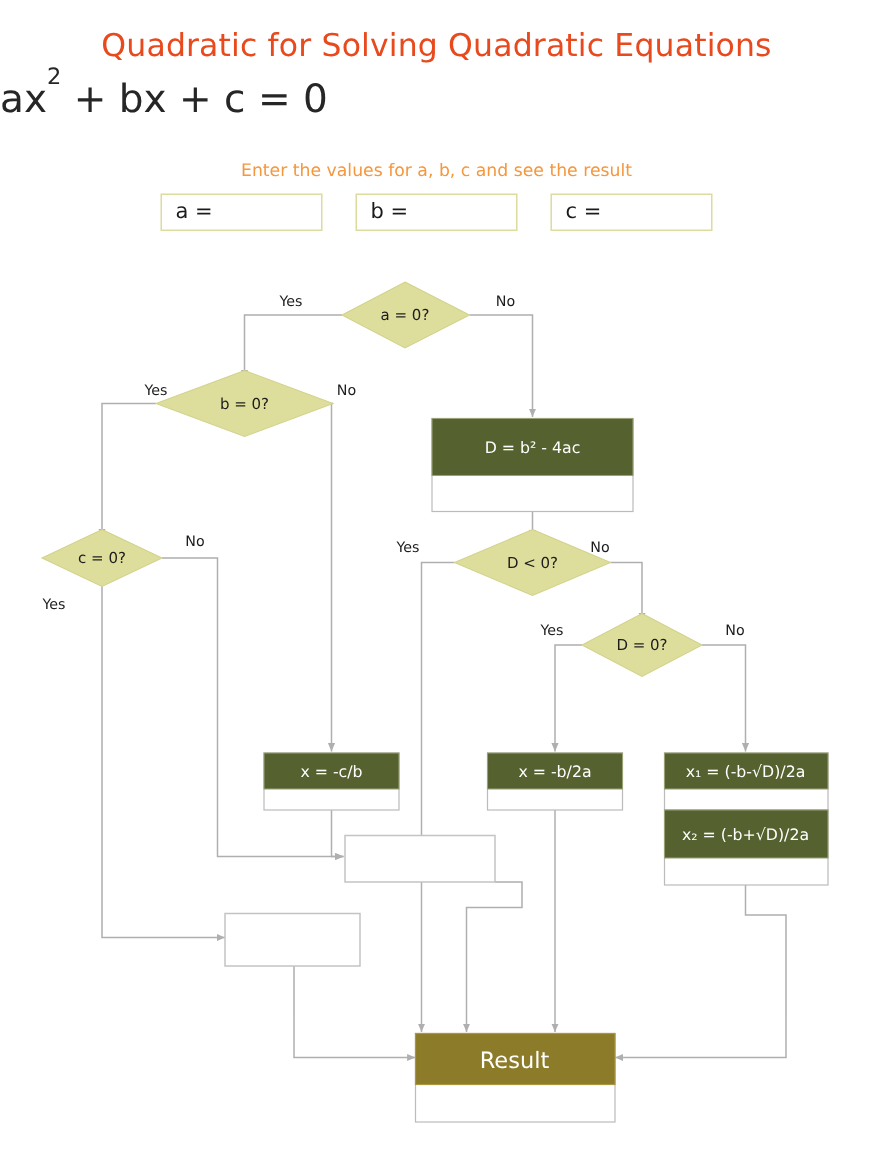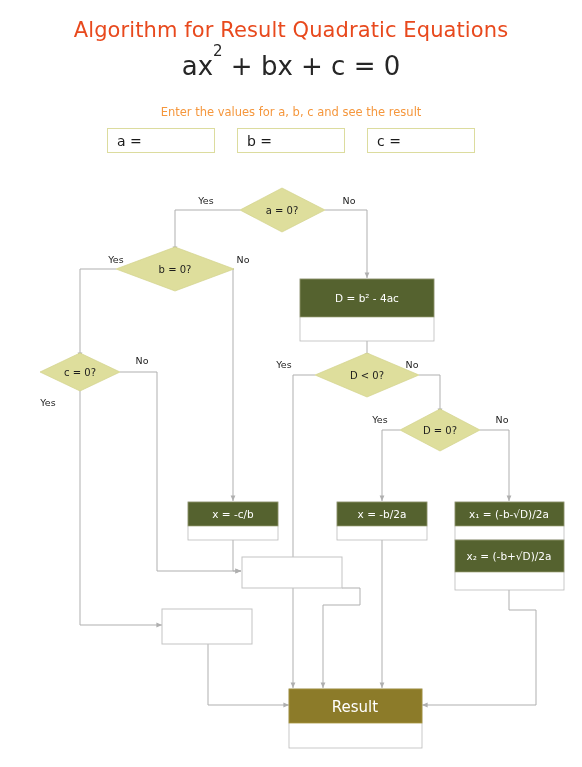--- a/index.html
+++ b/index.html
@@ -13,21 +13,20 @@
   #page-title{
     text-align:center;
     color:#E8491D;
     font-size:21px;
     font-weight:400;
     letter-spacing:.1px;
     margin:18px 0 0 0;
     font-family:"DejaVu Sans", sans-serif;
   }
   #formula{
-    text-align:center;
     color:#262626;
     font-size:26px;
     margin:9px 0 0 0;
     font-family:"DejaVu Sans", sans-serif;
   }
   #formula sup{font-size:15px;top:-.62em;position:relative;}
   #subtitle{
     text-align:center;
     color:#F5973D;
     font-size:11.5px;
@@ -50,37 +49,37 @@
     font-size:14px;color:#1b1b1b;
     padding-left:9px;
     user-select:none;
   }
   .input-field{
     border:0;outline:0;background:transparent;
     font-family:"DejaVu Sans", sans-serif;
     font-size:13px;color:#1b1b1b;
     width:56px;height:20px;padding:0 4px;
   }
-  #chart-wrap{position:absolute;left:0;top:168px;width:548px;height:599px;padding-left:12px;}
+  #chart-wrap{position:absolute;left:0;top:168px;width:548px;height:599px;}
   svg{display:block;}
   .edge{stroke:#AFAFAF;stroke-width:1;fill:none;}
   .lbl{font-family:"DejaVu Sans",sans-serif;font-size:9.5px;fill:#1d1d1d;}
   .dectxt{font-family:"DejaVu Sans",sans-serif;font-size:10px;fill:#1d1d1d;}
   .boxtxt{font-family:"DejaVu Sans",sans-serif;font-size:10.5px;fill:#ffffff;}
   .restxt{font-family:"DejaVu Sans",sans-serif;font-size:15px;fill:#ffffff;}
   .diamond{fill:#DEDE9C;stroke:#D2D28C;stroke-width:.7;}
   .grnhead{fill:#55622F;stroke:#9AA076;stroke-width:.7;}
   .whitebody{fill:#ffffff;stroke:#BBBBBB;stroke-width:.8;}
   .emptybox{fill:#ffffff;stroke:#C3C3C3;stroke-width:1;}
   .reshead{fill:#8C7B29;stroke:#A8973F;stroke-width:.8;}
 </style>
 </head>
 <body>
 
-<h1 id="page-title">Algorithm for Result Quadratic Equations</h1>
+<h1 id="page-title">Quadratic for Solving Quadratic Equations</h1>
 
 <div id="formula">
   <span>ax</span><sup>2</sup><span> + bx + c = 0</span>
 </div>
 
 <div id="subtitle">Enter the values for a, b, c and see the result</div>
 
 <div id="inputs">
   <div class="input-box">
     <span class="input-label">a =</span>

